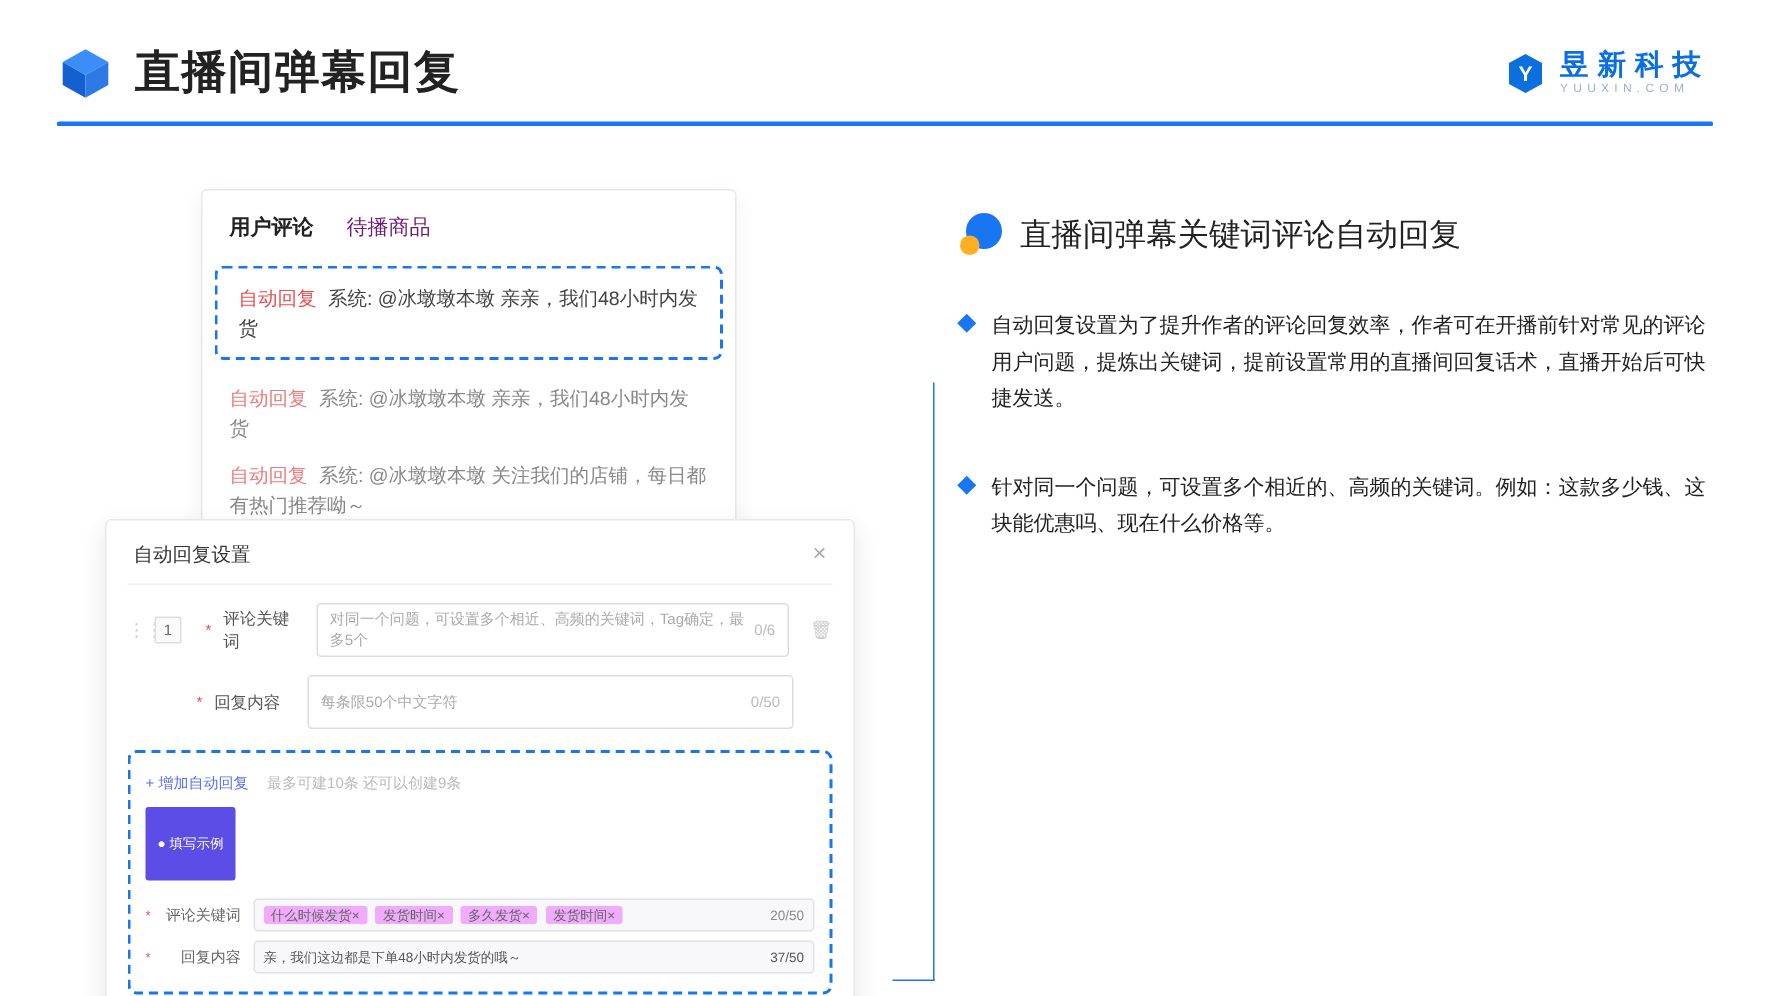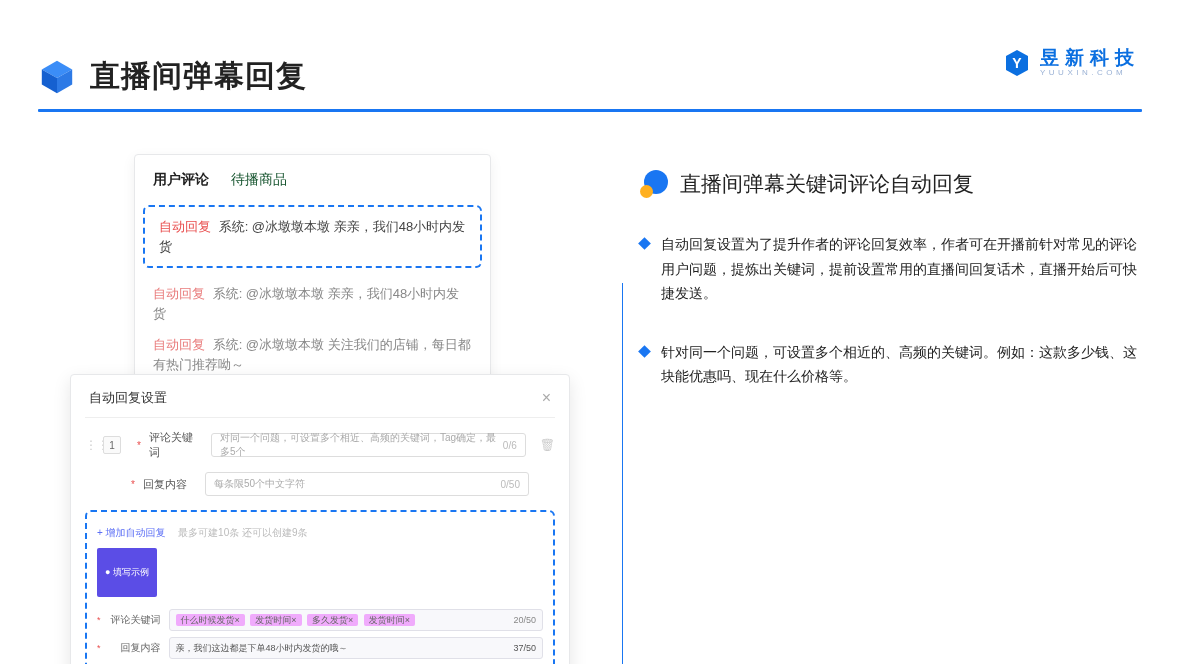--- a/index.html
+++ b/index.html
@@ -1,50 +1,50 @@
 <!DOCTYPE html>
 <html><head>
 <meta charset="utf-8">
 <style>
 * { box-sizing: border-box; margin: 0; padding: 0; }
 body { font-family: "Microsoft YaHei", "PingFang SC", sans-serif; width: 1180px; height: 664px; background: #fff; position: relative; overflow: hidden; }
 
 .header { display: flex; align-items: center; justify-content: space-between; padding: 28px 40px 12px 38px; }
-.header-left { display: flex; align-items: center; gap: 14px; margin-top: 28px; }
+.header-left { display: flex; align-items: center; gap: 14px; }
 .cube-icon { width: 38px; height: 38px; }
 .page-title { font-size: 30px; font-weight: 600; color: #222; letter-spacing: 1px; }
 .brand { display: flex; align-items: center; gap: 8px; }
 .brand-text { display: flex; flex-direction: column; line-height: 1; }
 .brand-cn { font-size: 19px; font-weight: 700; color: #0b6fe0; letter-spacing: 6px; }
 .brand-en { font-size: 8px; color: #9bb2d5; letter-spacing: 3.5px; margin-top: 2px; }
 .divider { height: 3px; background: #1976f2; margin: 0 38px; border-radius: 1px; }
 
 .content { position: relative; padding: 42px 40px 0 90px; display: flex; }
 .left-col { position: relative; width: 460px; height: 480px; }
 
 .card1 { position: absolute; top: 0; left: 44px; width: 357px; background: #fff; border: 1px solid #e7e8ea; border-radius: 4px; box-shadow: 0 4px 14px rgba(0,0,0,0.06); padding: 16px 0 18px; }
 .tabs { display: flex; gap: 22px; padding: 0 18px 12px; font-size: 14px; }
-.tab { color: #14532d; }
+.tab { color: #701a75; }
 .tab.active { color: #222; font-weight: 600; }
 .dash-box { border: 2px dashed #1976f2; border-radius: 6px; margin: 4px 8px 10px; padding: 10px 10px; }
 .reply-line { font-size: 13px; color: #444; line-height: 1.5; padding: 6px 18px; }
 .reply-line .badge { color: #e94f4f; font-weight: 500; margin-right: 4px; }
 .reply-line.dim { color: #888; }
 .dim .badge { color: #e97c7c; }
 
 .card2 { position: absolute; top: 220px; left: -20px; width: 500px; background: #fff; border: 1px solid #e7e8ea; border-radius: 4px; box-shadow: 0 6px 18px rgba(0,0,0,0.10); padding: 14px 14px 18px; }
 .card2-head { display: flex; justify-content: space-between; align-items: center; padding: 0 4px 10px; border-bottom: 1px solid #eee; }
 .card2-title { font-size: 13px; color: #333; font-weight: 500; }
 .close-x { color: #aaa; font-size: 16px; cursor: default; }
 .form-row { display: flex; align-items: center; gap: 8px; margin: 12px 0 0; font-size: 11px; }
 .drag-dots { color: #ccc; font-size: 12px; width: 10px; }
 .seq { width: 18px; height: 18px; border: 1px solid #ddd; border-radius: 2px; display: flex; align-items: center; justify-content: center; font-size: 10px; color: #666; background: #fafafa; }
 .dot-red { color: #e94f4f; font-size: 10px; margin-left: 8px; }
 .field-label { font-size: 11px; color: #555; width: 54px; }
-.field-input { flex: 1; height: 24px; border: 1px solid #ddd; border-radius: 3px; padding: 0 8px; font-size: 10px; color: #aaa; display: flex; align-items: center; justify-content: space-between; background: #fff; }
+.field-input { flex: 1; height: 36px; border: 1px solid #ddd; border-radius: 3px; padding: 0 8px; font-size: 10px; color: #aaa; display: flex; align-items: center; justify-content: space-between; background: #fff; }
 .field-input .count { color: #bbb; font-size: 10px; }
 .trash { color: #ccc; font-size: 12px; margin-left: 6px; }
 
 .example-wrap { border: 2px dashed #1976f2; border-radius: 6px; margin-top: 14px; padding: 10px 10px 12px; }
 .add-link { color: #5b6ef5; font-size: 10px; }
 .add-note { color: #bbb; font-size: 10px; margin-left: 8px; }
 .pill { display: inline-block; background: #5b4de6; color: #fff; font-size: 9px; padding: 18px 8px; border-radius: 2px; margin: 8px 0 6px; }
 .ex-row { display: flex; align-items: center; gap: 8px; margin-top: 6px; }
 .ex-label { font-size: 10px; color: #666; width: 52px; text-align: right; }
 .ex-dot { color: #e94f4f; font-size: 9px; }

